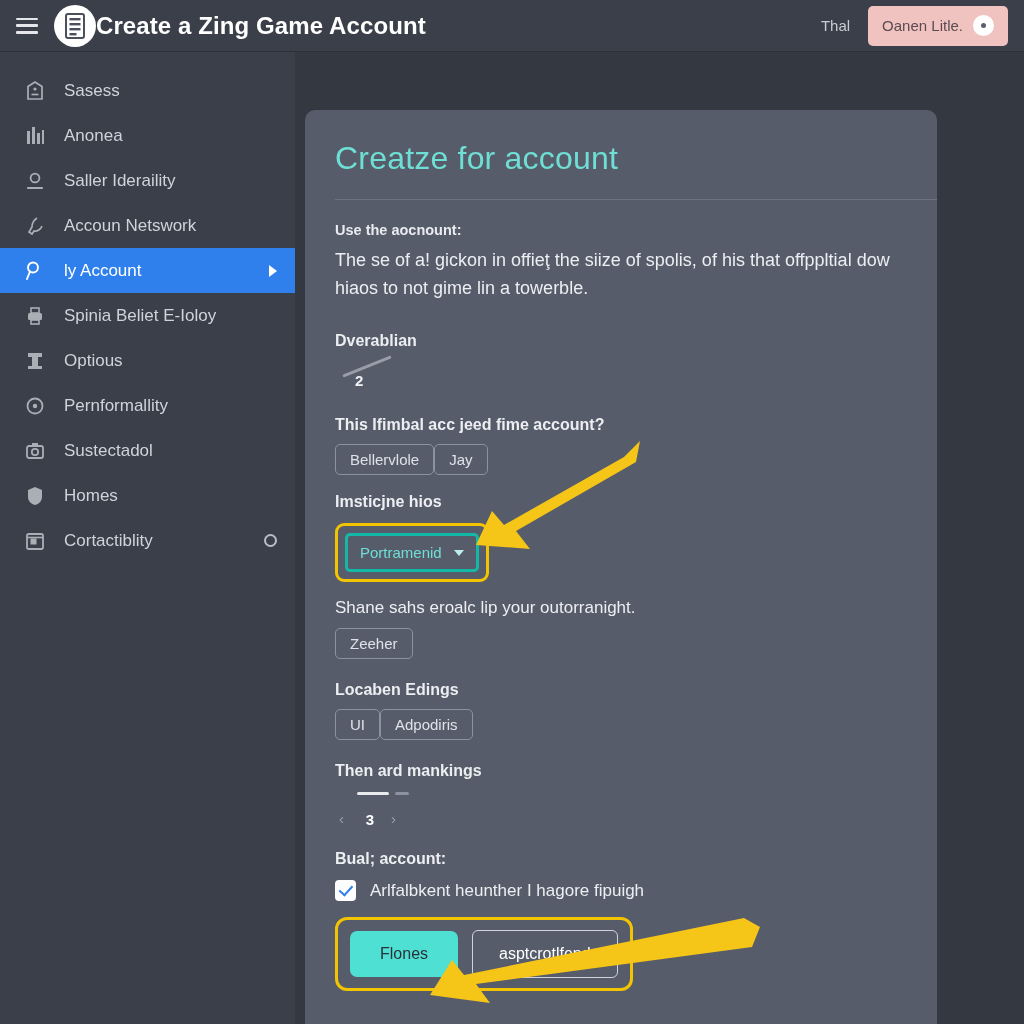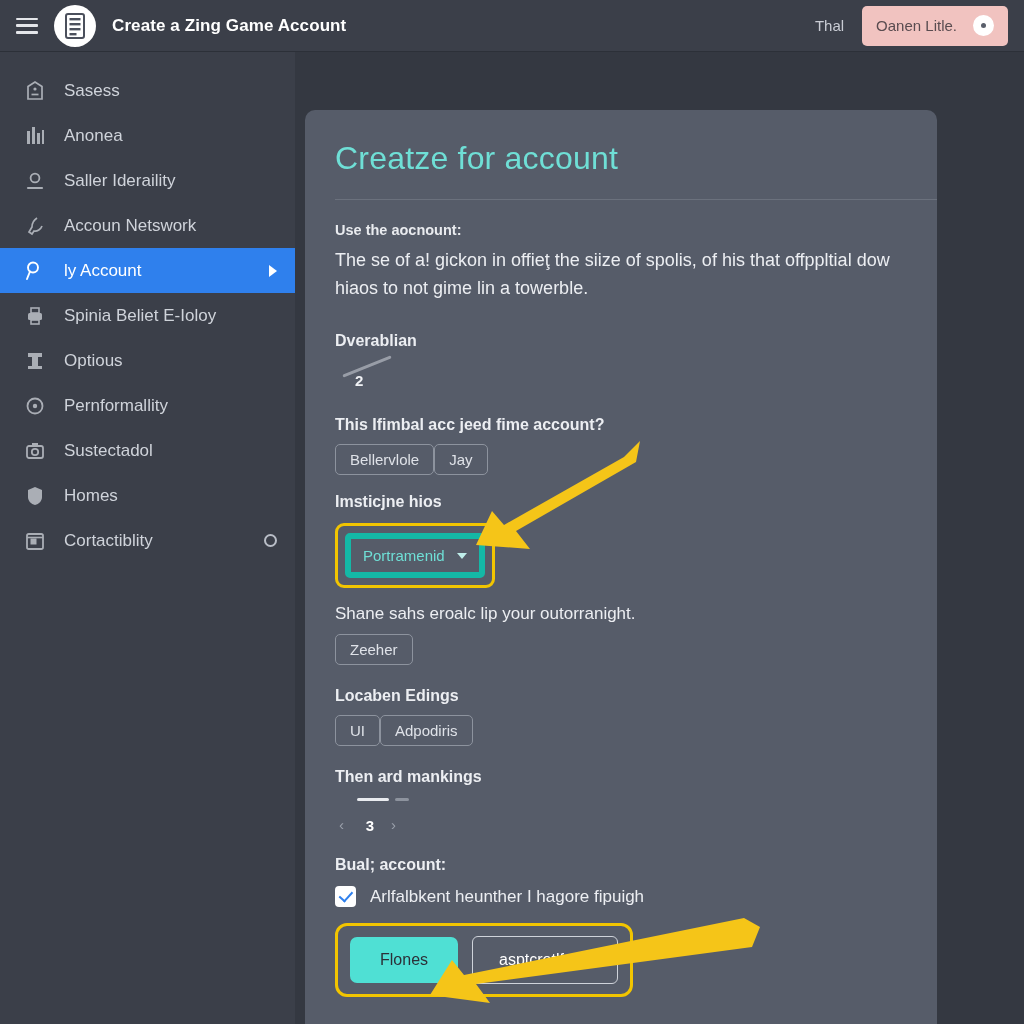--- a/index.html
+++ b/index.html
@@ -39,42 +39,41 @@
   }
   .brand-logo {
     width: 42px; height: 42px; border-radius: 50%;
     background: #ffffff;
     margin-left: 14px;
     display: flex; align-items: center; justify-content: center;
     flex: 0 0 auto;
   }
   .brand-logo svg { display:block; }
   .topbar-title {
-    margin-left: 16px;
     color: #ffffff;
-    font-size: 17px;
+    font-size: 24px;
     font-weight: 700;
     letter-spacing: .1px;
     white-space: nowrap;
   }
   .topbar-right {
     margin-left: auto;
     display: flex; align-items: center; gap: 18px;
   }
   .topbar-link {
     color: #c9ccd4;
     font-size: 15px;
     white-space: nowrap;
   }
   .user-chip {
     background: #f1c3c0;
     border-radius: 5px;
     height: 40px;
     display: flex; align-items: center;
-    gap: 16px;
+    gap: 10px;
     padding: 0 14px;
     margin-right: 2px;
   }
   .user-chip-name {
     color: #4d4247;
     font-size: 15px;
     white-space: nowrap;
     opacity: .92;
   }
   .user-avatar {
@@ -235,21 +234,21 @@
   }
 
   
   .hl-box {
     border: 3px solid #f2c500;
     border-radius: 9px;
     padding: 7px;
     display: inline-block;
   }
   .dropdown {
-    border: 6px solid #14b8a6;
+    border: 3px solid #14b8a6;
     border-radius: 5px;
     background: transparent;
     color: #6fdfd6;
     font-size: 15px;
     padding: 8px 12px;
     display: flex; align-items: center; gap: 12px;
     cursor: pointer;
     white-space: nowrap;
   }
   .chev {

